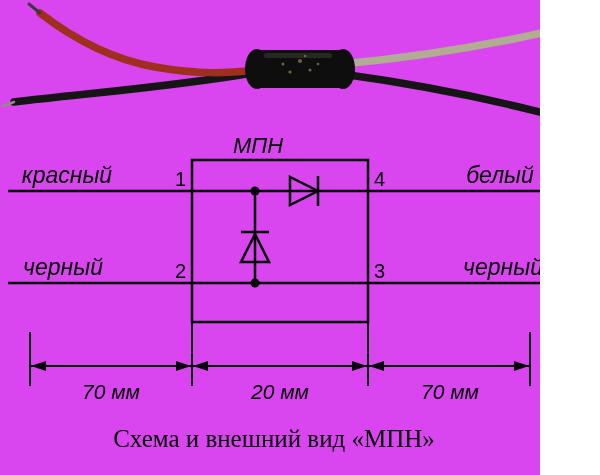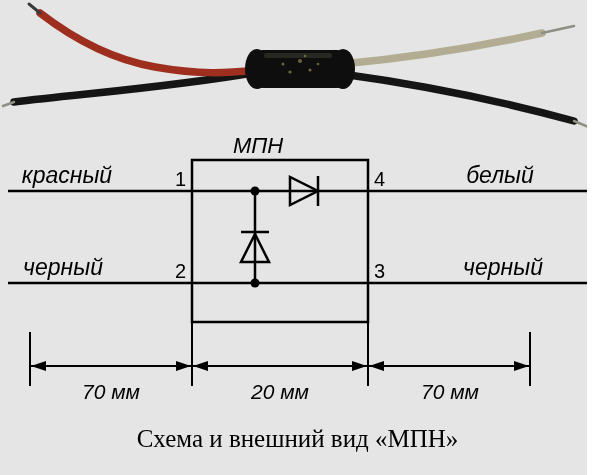--- a/index.html
+++ b/index.html
@@ -1,17 +1,17 @@
 <!DOCTYPE html>
 <html><head>
 <meta charset="utf-8">
 <style>
   html,body{margin:0;padding:0;background:#ffffff;}
   .page{
-    width:587px;height:475px;background:#e5e5e5;position:relative;
+    width:540px;height:475px;background:#d946ef;position:relative;
     font-family:"Liberation Sans",sans-serif;overflow:hidden;
   }
   svg{display:block;}
   .wire-label{font-style:italic;font-size:23px;fill:#000;}
   .pin-label{font-size:20px;fill:#000;}
   .title-label{font-style:italic;font-size:22px;fill:#000;}
   .dim-label{font-style:italic;font-size:21px;fill:#000;}
   .caption{
     text-align:center;font-family:"Liberation Serif",serif;
     font-size:25px;color:#000;padding-top:15px;padding-left:8px;

